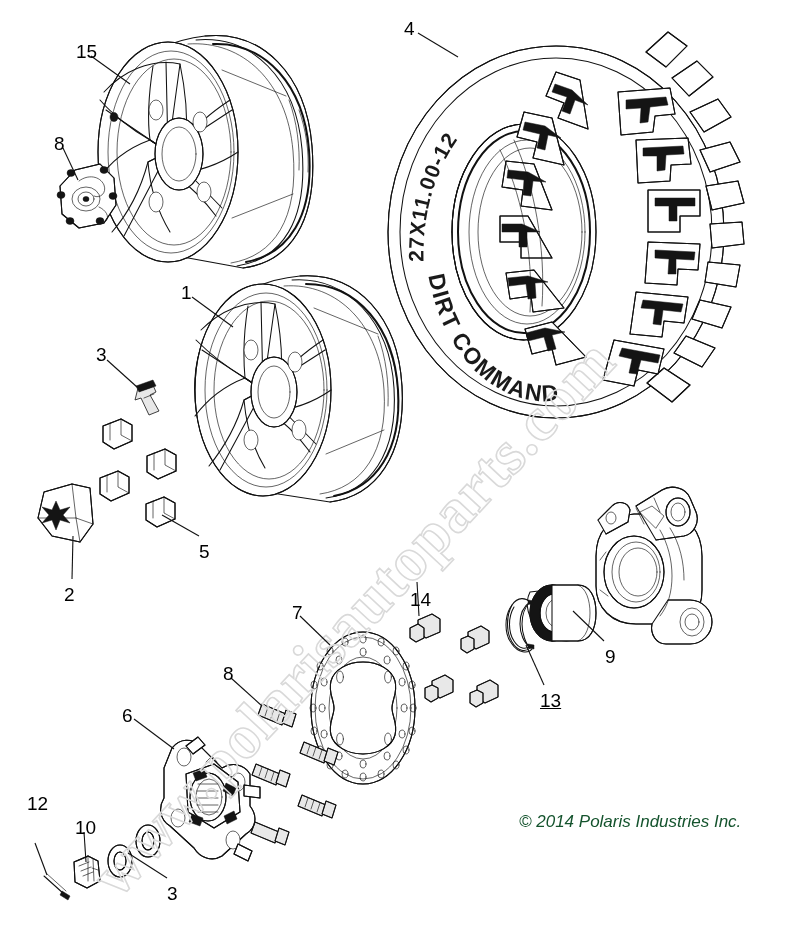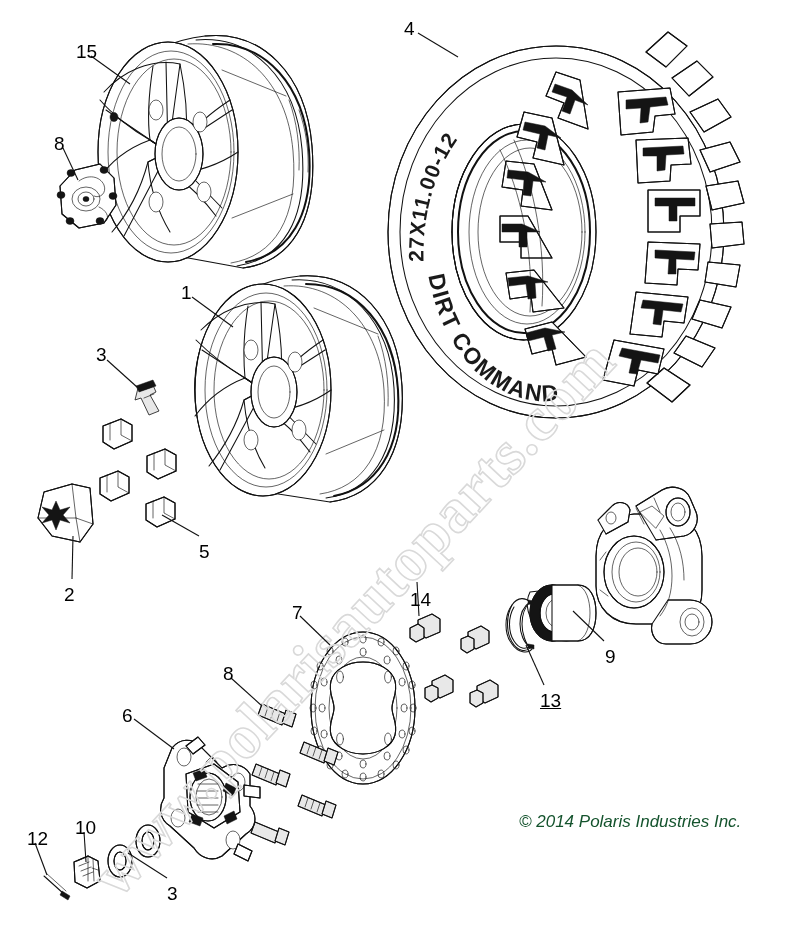--- a/index.html
+++ b/index.html
@@ -632,21 +632,21 @@
       <div class="callout" style="left: 64px; top: 585px;">2</div>
       <div class="callout" style="left: 96px; top: 345px;">3</div>
       <div class="callout" style="left: 404px; top: 19px;">4</div>
       <div class="callout" style="left: 199px; top: 542px;">5</div>
       <div class="callout" style="left: 122px; top: 706px;">6</div>
       <div class="callout" style="left: 292px; top: 603px;">7</div>
       <div class="callout" style="left: 223px; top: 664px;">8</div>
       <div class="callout" style="left: 605px; top: 647px;">9</div>
       <div class="callout" style="left: 75px; top: 818px;">10</div>
       <div class="callout" style="left: 167px; top: 884px;">3</div>
-      <div class="callout" style="left: 27px; top: 829px;">12</div>
+      <div class="callout" style="left: 27px; top: 794px;">12</div>
       <div class="callout" style="left: 540px; top: 691px; text-decoration: underline;">13</div>
       <div class="callout" style="left: 410px; top: 568px; margin-top: 22px;">14</div>
       <div class="callout" style="left: 76px; top: 42px;">15</div>
       <div class="callout" style="left: 54px; top: 134px;">8</div>
     </div>
 
   <div id="copyright">© 2014 Polaris Industries Inc.</div>
 
 </div>
 

